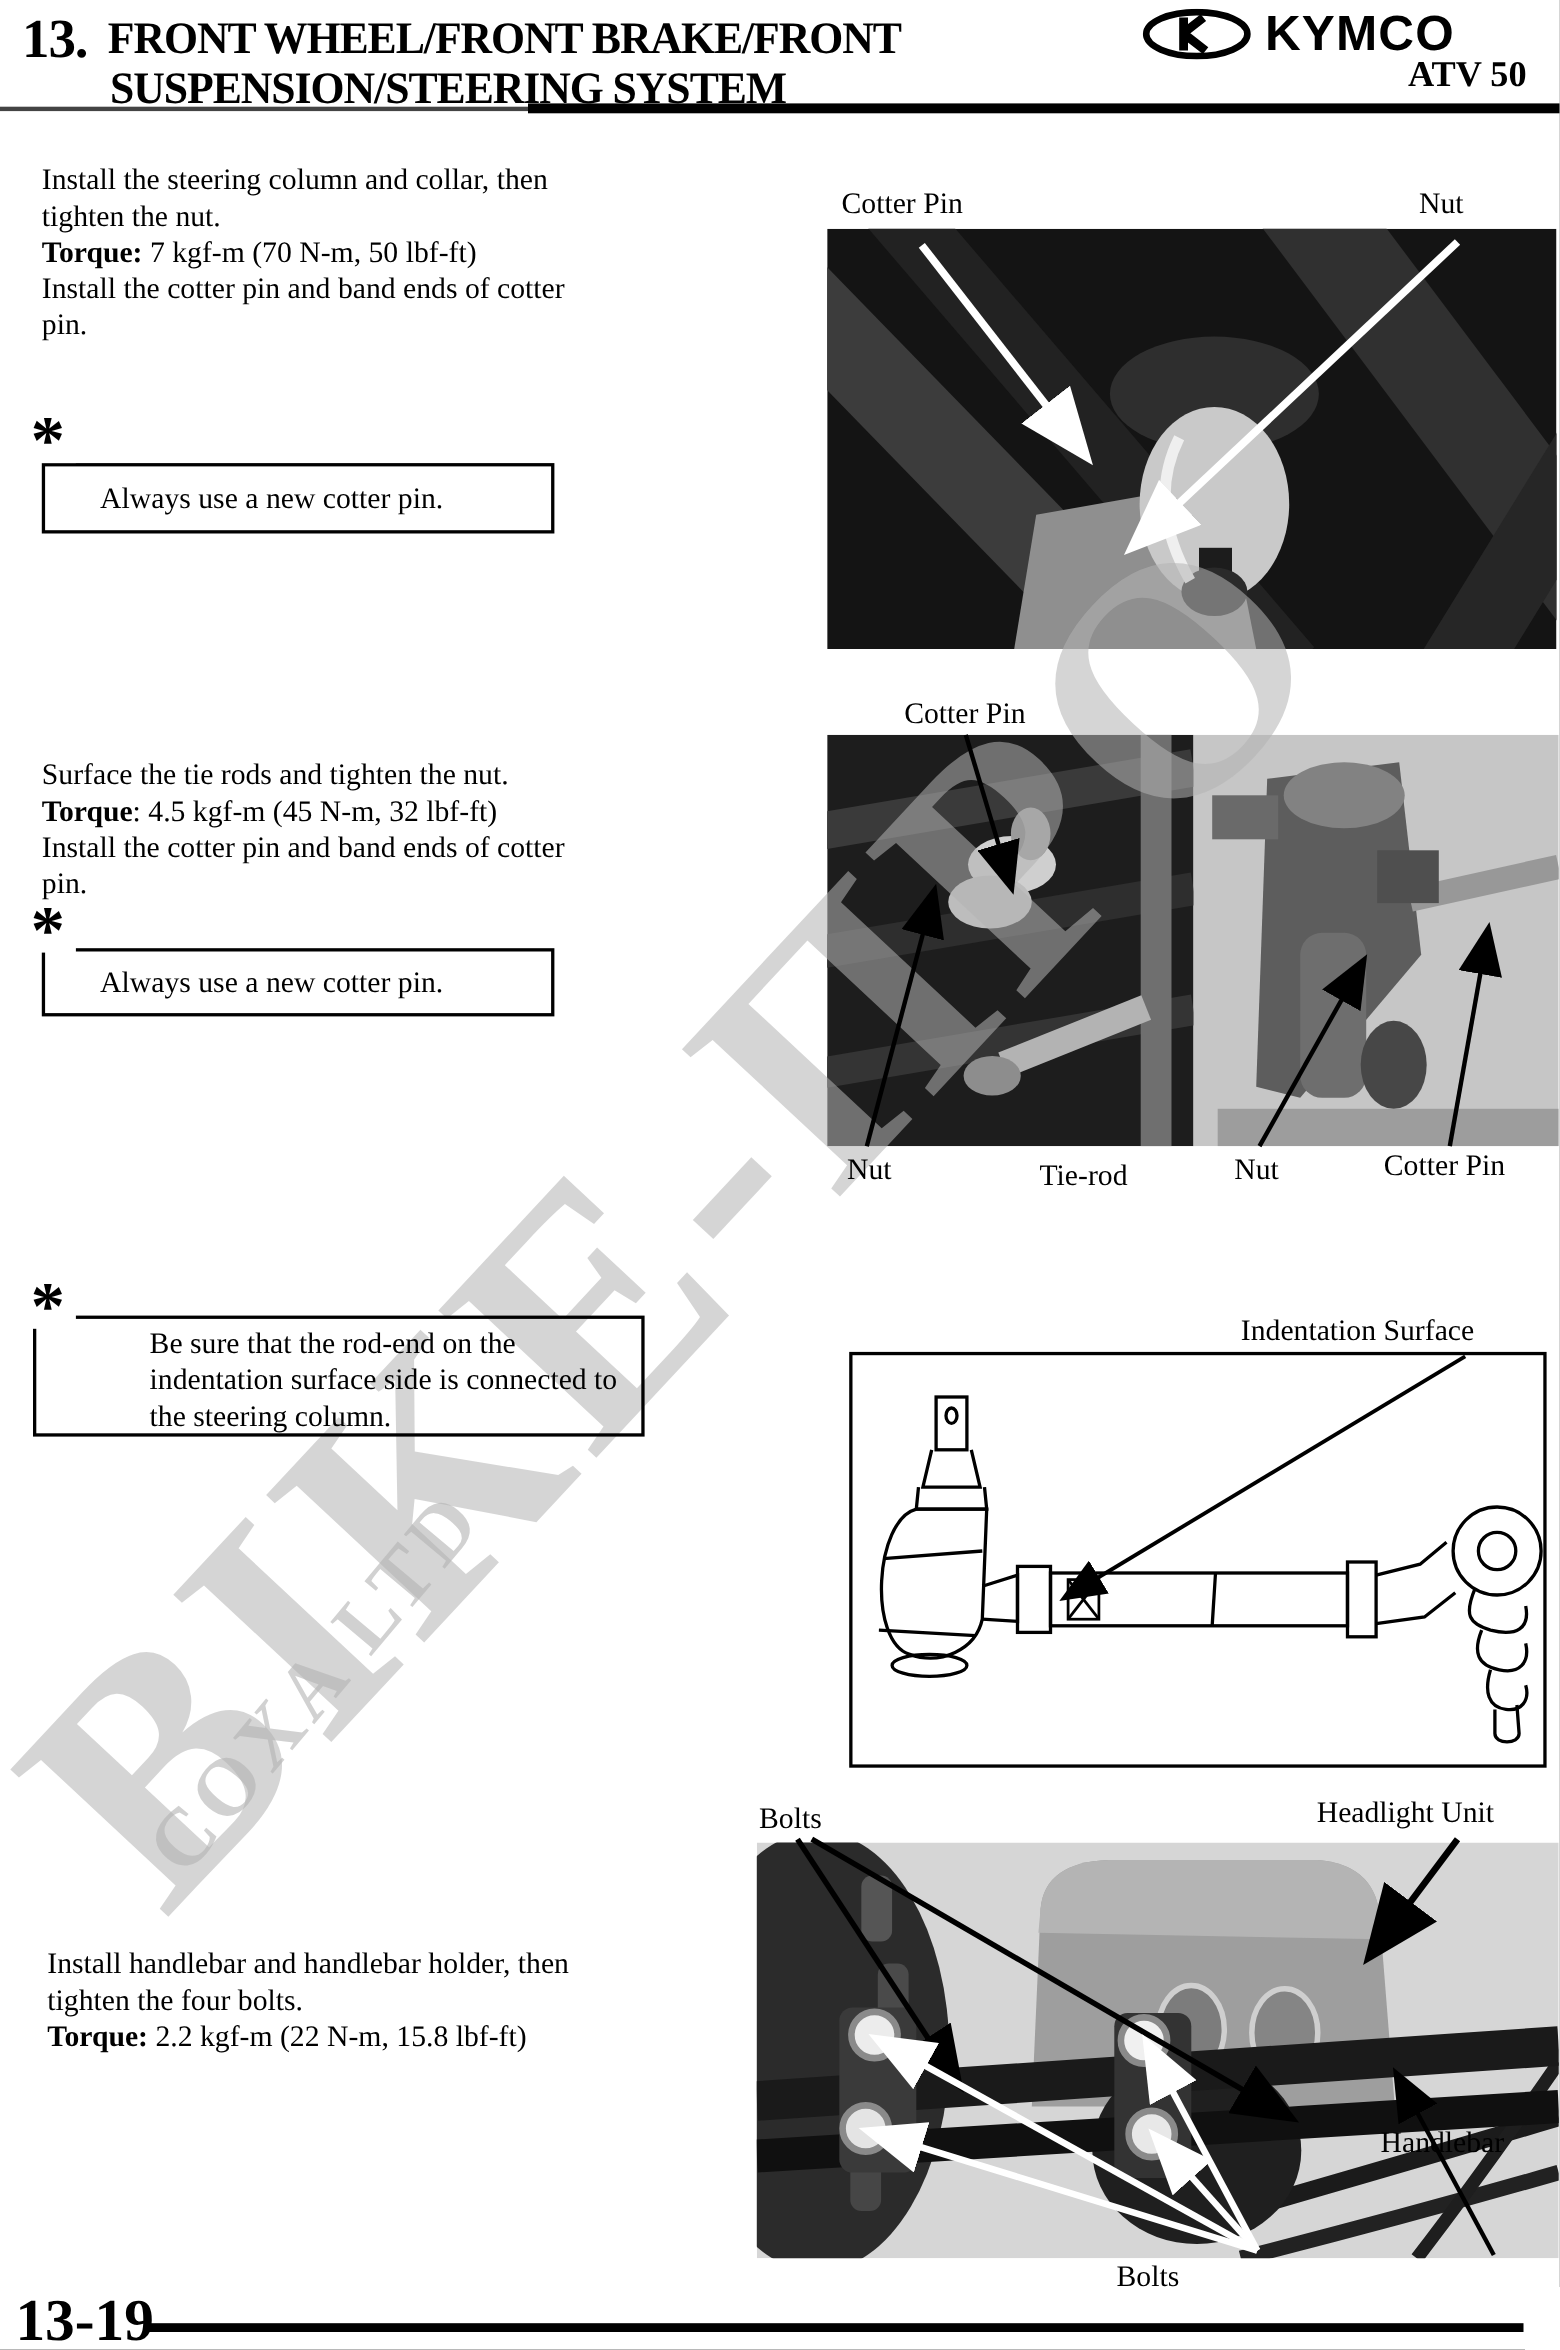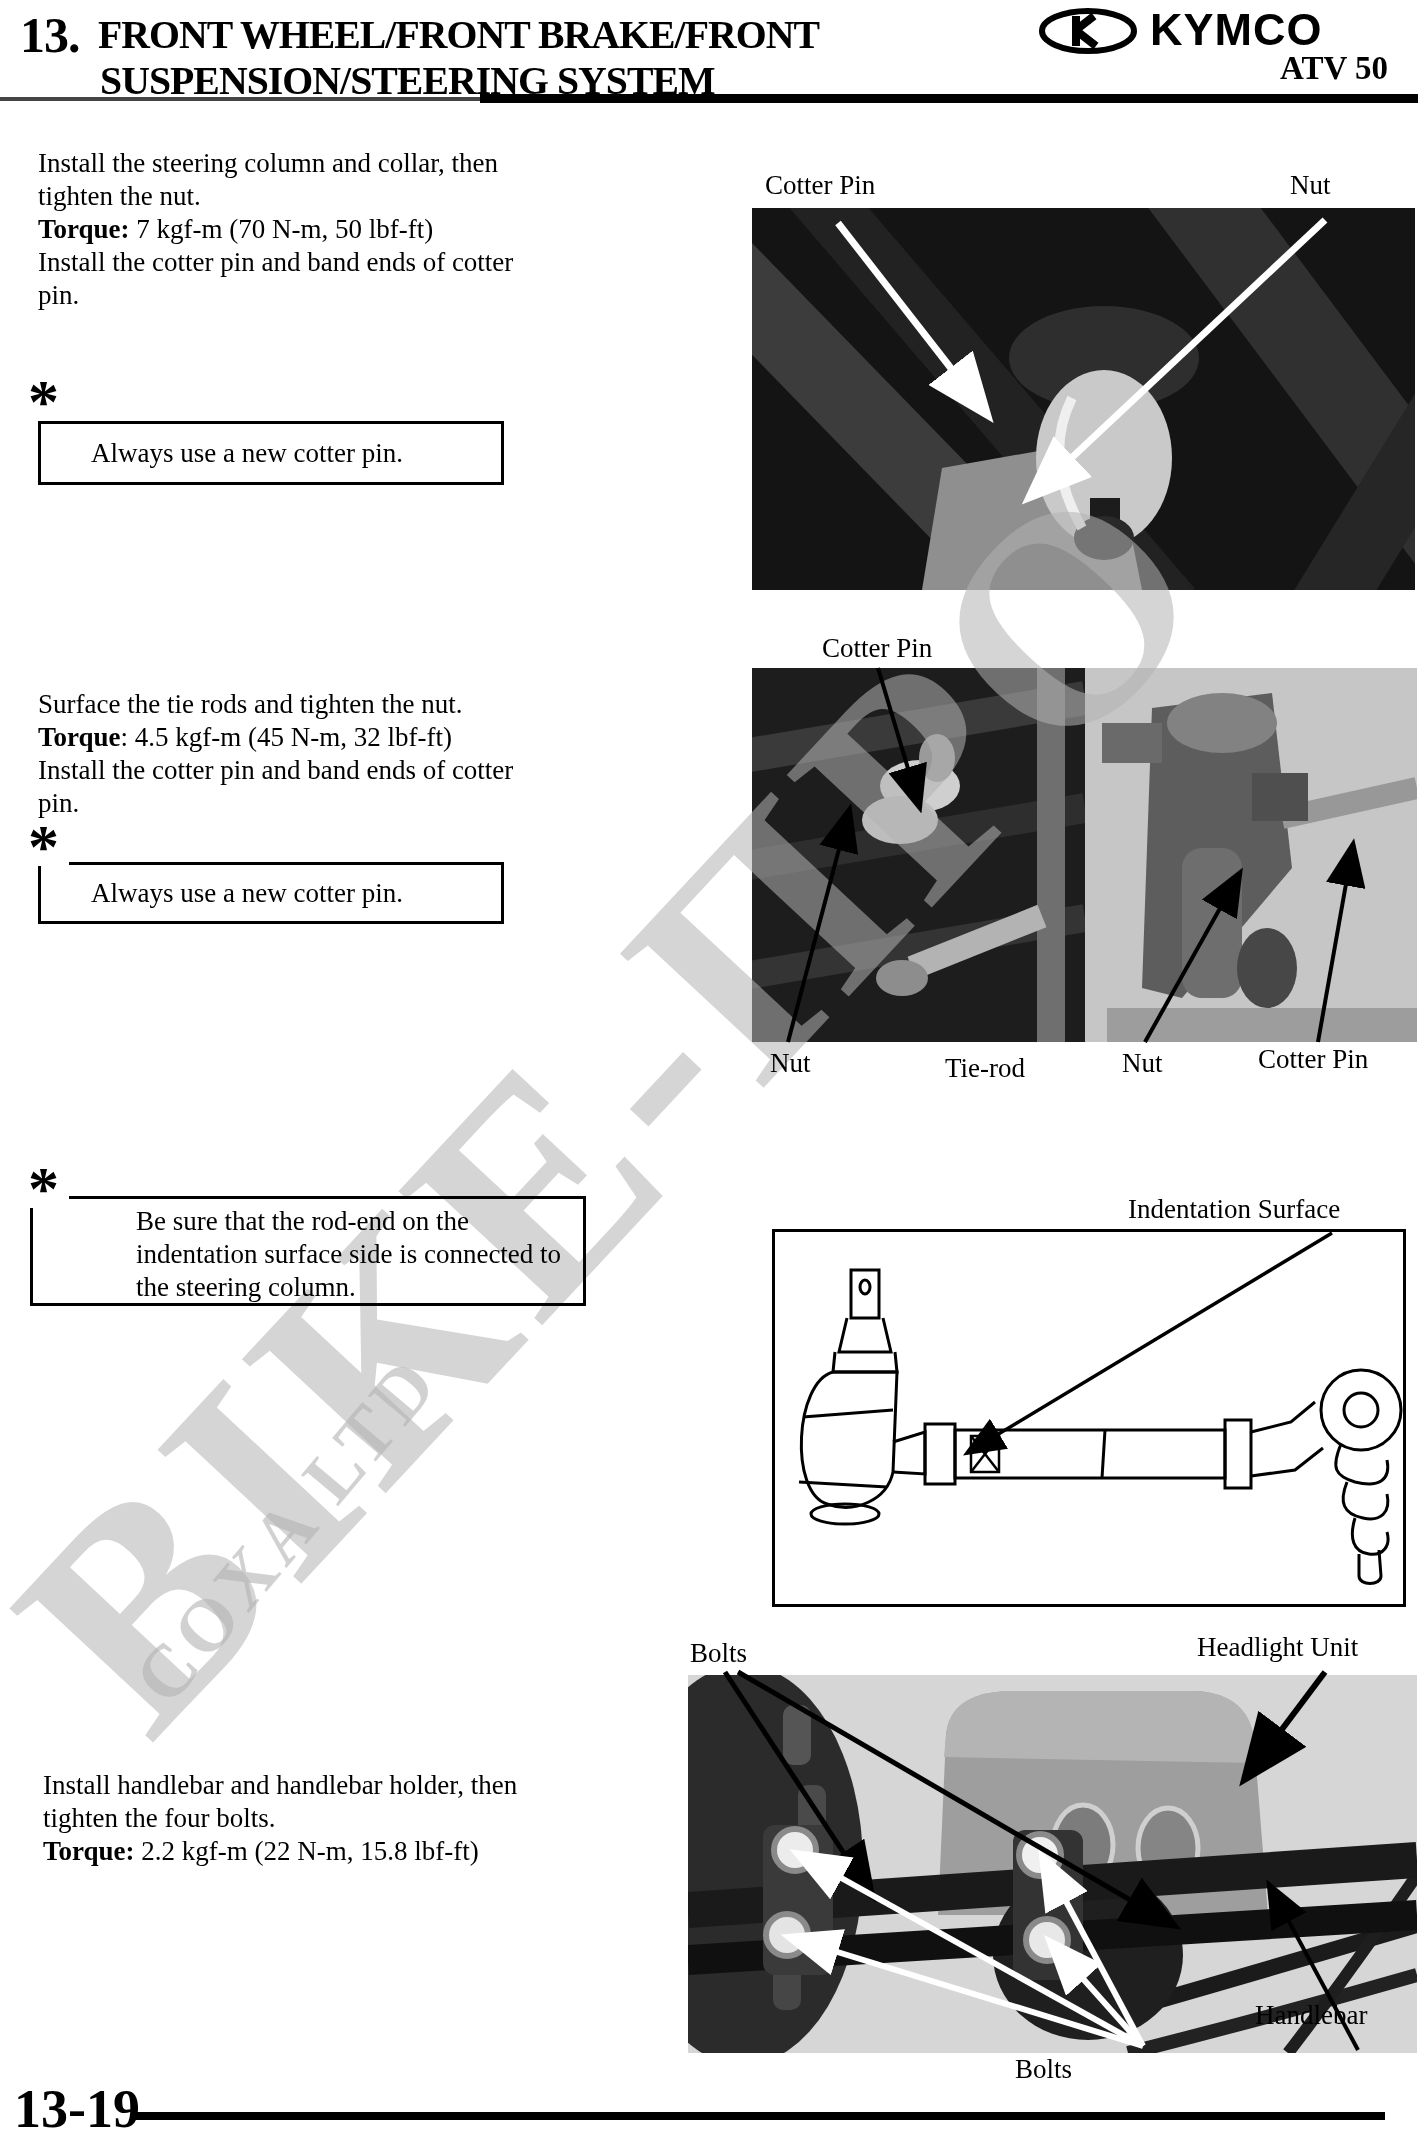--- a/index.html
+++ b/index.html
@@ -213,21 +213,21 @@
     <rect x="325" y="155" width="70" height="150" rx="12" fill="#333"></rect>
 
     <circle cx="107" cy="175" r="21" fill="#ececec" stroke="#8a8a8a" stroke-width="6"></circle>
     <circle cx="99" cy="260" r="21" fill="#e4e4e4" stroke="#8a8a8a" stroke-width="6"></circle>
     <circle cx="352" cy="180" r="21" fill="#f0f0f0" stroke="#8a8a8a" stroke-width="6"></circle>
     <circle cx="359" cy="265" r="21" fill="#e8e8e8" stroke="#8a8a8a" stroke-width="6"></circle>
   </svg>
   <div class="abs lbl" style="left:690px;top:1638px;">Bolts</div>
   <div class="abs lbl" style="left:1197px;top:1632px;">Headlight Unit</div>
   <div class="abs lbl" style="left:1015px;top:2054px;">Bolts</div>
-  <div class="abs lbl" style="left:1255px;top:2000px;">Handlebar</div>
+  <div class="abs lbl" style="left:1255px;top:1932px;">Handlebar</div>
 
   <div class="abs wm-big" style="left:-50px;top:1560px;">ВІКЕ-ПРО</div>
   <div class="abs wm-small" style="left:150px;top:1650px;">COXA LTD</div>
 
   <div class="abs page-num" style="left:14px;top:2078px;">13-19</div>
   <div class="abs rule" style="left:133px;top:2112px;width:1252px;height:8px;"></div>
 
   <svg id="arrow-overlay" width="1418" height="2136" viewBox="0 0 1418 2136">
     <defs>
       <marker id="ab" markerWidth="12" markerHeight="10" refX="9" refY="5" orient="auto" markerUnits="strokeWidth">

